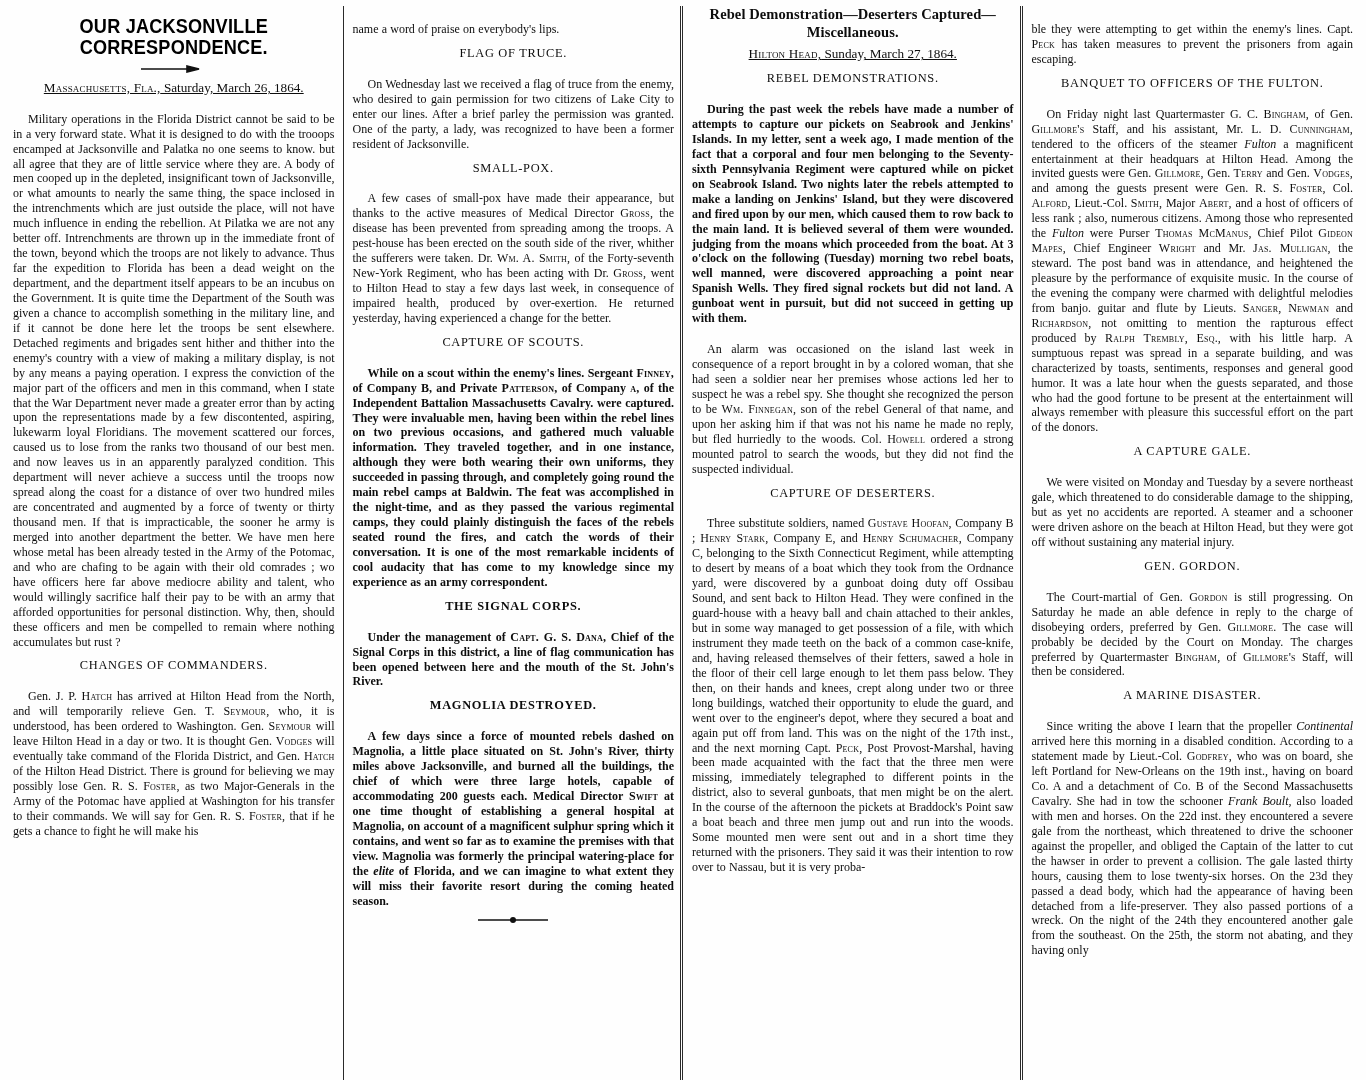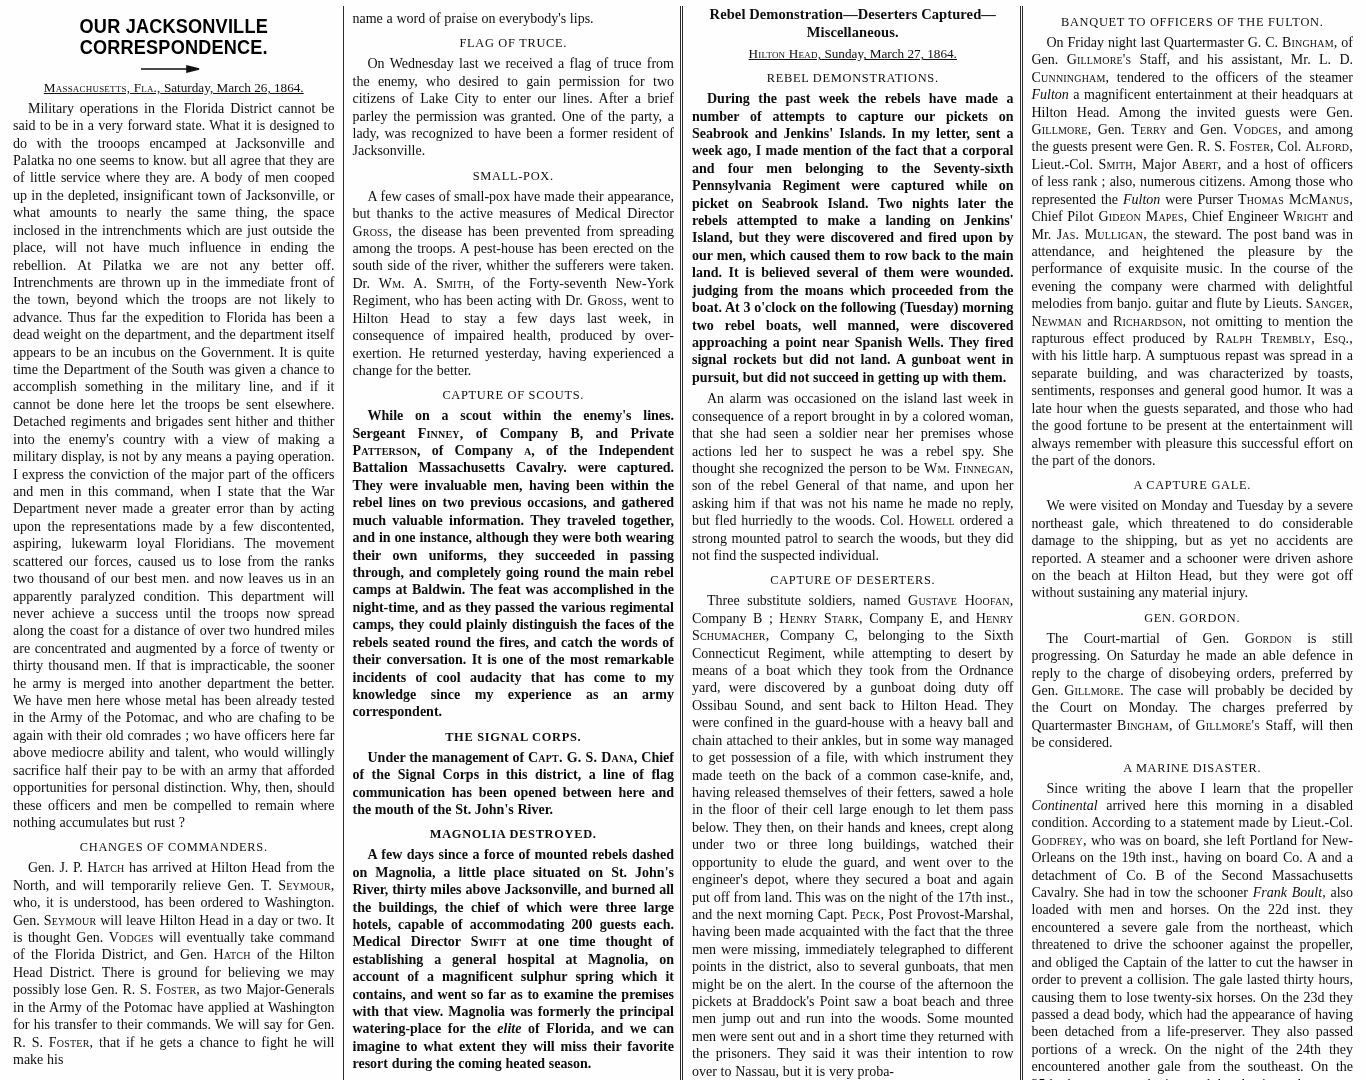--- a/index.html
+++ b/index.html
@@ -89,25 +89,25 @@
     text-align: center;
     letter-spacing: 0.7px;
     margin: 9px 0 3px 0;
     line-height: 1.2;
   }
   h3.section-head.bold {
     font-weight: bold;
   }
 
   p.para {
-    font-size: 14px;
+    font-size: 12px;
     line-height: 1.245;
     text-align: justify;
     text-indent: 15px;
-    margin: 4px 0 0 0;
+    margin: 16px 0 0 0;
     hyphens: manual;
     word-spacing: 0.2px;
   }
   p.para.cont { text-indent: 0; }
   p.para .sc {
     font-variant: small-caps;
     letter-spacing: 0.2px;
   }
   p.para em { font-style: italic; }
   p.para.bolded {
@@ -186,20 +186,21 @@
 
     <p class="para"><span>An alarm was occasioned on the island last week in consequence of a report brought in by a colored woman, that she had seen a soldier near her premises whose actions led her to suspect he was a rebel spy. She thought she recognized the person to be </span><span class="sc">Wm. Finnegan,</span><span> son of the rebel General of that name, and upon her asking him if that was not his name he made no reply, but fled hurriedly to the woods. Col. </span><span class="sc">Howell</span><span> ordered a strong mounted patrol to search the woods, but they did not find the suspected individual.</span></p>
 
     <h3 class="section-head">CAPTURE OF DESERTERS.</h3>
     <p class="para"><span>Three substitute soldiers, named </span><span class="sc">Gustave Hoofan,</span><span> Company B ; </span><span class="sc">Henry Stark,</span><span> Company E, and </span><span class="sc">Henry Schumacher,</span><span> Company C, belonging to the Sixth Connecticut Regiment, while attempting to desert by means of a boat which they took from the Ordnance yard, were discovered by a gunboat doing duty off Ossibau Sound, and sent back to Hilton Head. They were confined in the guard-house with a heavy ball and chain attached to their ankles, but in some way managed to get possession of a file, with which instrument they made teeth on the back of a common case-knife, and, having released themselves of their fetters, sawed a hole in the floor of their cell large enough to let them pass below. They then, on their hands and knees, crept along under two or three long buildings, watched their opportunity to elude the guard, and went over to the engineer's depot, where they secured a boat and again put off from land. This was on the night of the 17th inst., and the next morning Capt. </span><span class="sc">Peck,</span><span> Post Provost-Marshal, having been made acquainted with the fact that the three men were missing, immediately telegraphed to different points in the district, also to several gunboats, that men might be on the alert. In the course of the afternoon the pickets at Braddock's Point saw a boat beach and three men jump out and run into the woods. Some mounted men were sent out and in a short time they returned with the prisoners. They said it was their intention to row over to Nassau, but it is very proba-</span></p>
 
     <div class="col-rule double"></div>
   </div>
 
   <div class="column">
+    <p class="para cont"><span>ble they were attempting to get within the enemy's lines. Capt. </span><span class="sc">Peck</span><span> has taken measures to prevent the prisoners from again escaping.</span></p>
 
     <h3 class="section-head">BANQUET TO OFFICERS OF THE FULTON.</h3>
     <p class="para"><span>On Friday night last Quartermaster G. C. </span><span class="sc">Bingham,</span><span> of Gen. </span><span class="sc">Gillmore's</span><span> Staff, and his assistant, Mr. L. D. </span><span class="sc">Cunningham,</span><span> tendered to the officers of the steamer </span><em>Fulton</em><span> a magnificent entertainment at their headquars at Hilton Head. Among the invited guests were Gen. </span><span class="sc">Gillmore,</span><span> Gen. </span><span class="sc">Terry</span><span> and Gen. </span><span class="sc">Vodges,</span><span> and among the guests present were Gen. R. S. </span><span class="sc">Foster,</span><span> Col. </span><span class="sc">Alford,</span><span> Lieut.-Col. </span><span class="sc">Smith,</span><span> Major </span><span class="sc">Abert,</span><span> and a host of officers of less rank ; also, numerous citizens. Among those who represented the </span><em>Fulton</em><span> were Purser </span><span class="sc">Thomas McManus,</span><span> Chief Pilot </span><span class="sc">Gideon Mapes,</span><span> Chief Engineer </span><span class="sc">Wright</span><span> and Mr. </span><span class="sc">Jas. Mulligan,</span><span> the steward. The post band was in attendance, and heightened the pleasure by the performance of exquisite music. In the course of the evening the company were charmed with delightful melodies from banjo. guitar and flute by Lieuts. </span><span class="sc">Sanger, Newman</span><span> and </span><span class="sc">Richardson,</span><span> not omitting to mention the rapturous effect produced by </span><span class="sc">Ralph Trembly, Esq.,</span><span> with his little harp. A sumptuous repast was spread in a separate building, and was characterized by toasts, sentiments, responses and general good humor. It was a late hour when the guests separated, and those who had the good fortune to be present at the entertainment will always remember with pleasure this successful effort on the part of the donors.</span></p>
 
     <h3 class="section-head">A CAPTURE GALE.</h3>
     <p class="para">We were visited on Monday and Tuesday by a severe northeast gale, which threatened to do considerable damage to the shipping, but as yet no accidents are reported. A steamer and a schooner were driven ashore on the beach at Hilton Head, but they were got off without sustaining any material injury.</p>
 
     <h3 class="section-head">GEN. GORDON.</h3>
     <p class="para"><span>The Court-martial of Gen. </span><span class="sc">Gordon</span><span> is still progressing. On Saturday he made an able defence in reply to the charge of disobeying orders, preferred by Gen. </span><span class="sc">Gillmore.</span><span> The case will probably be decided by the Court on Monday. The charges preferred by Quartermaster </span><span class="sc">Bingham,</span><span> of </span><span class="sc">Gillmore's</span><span> Staff, will then be considered.</span></p>
 

